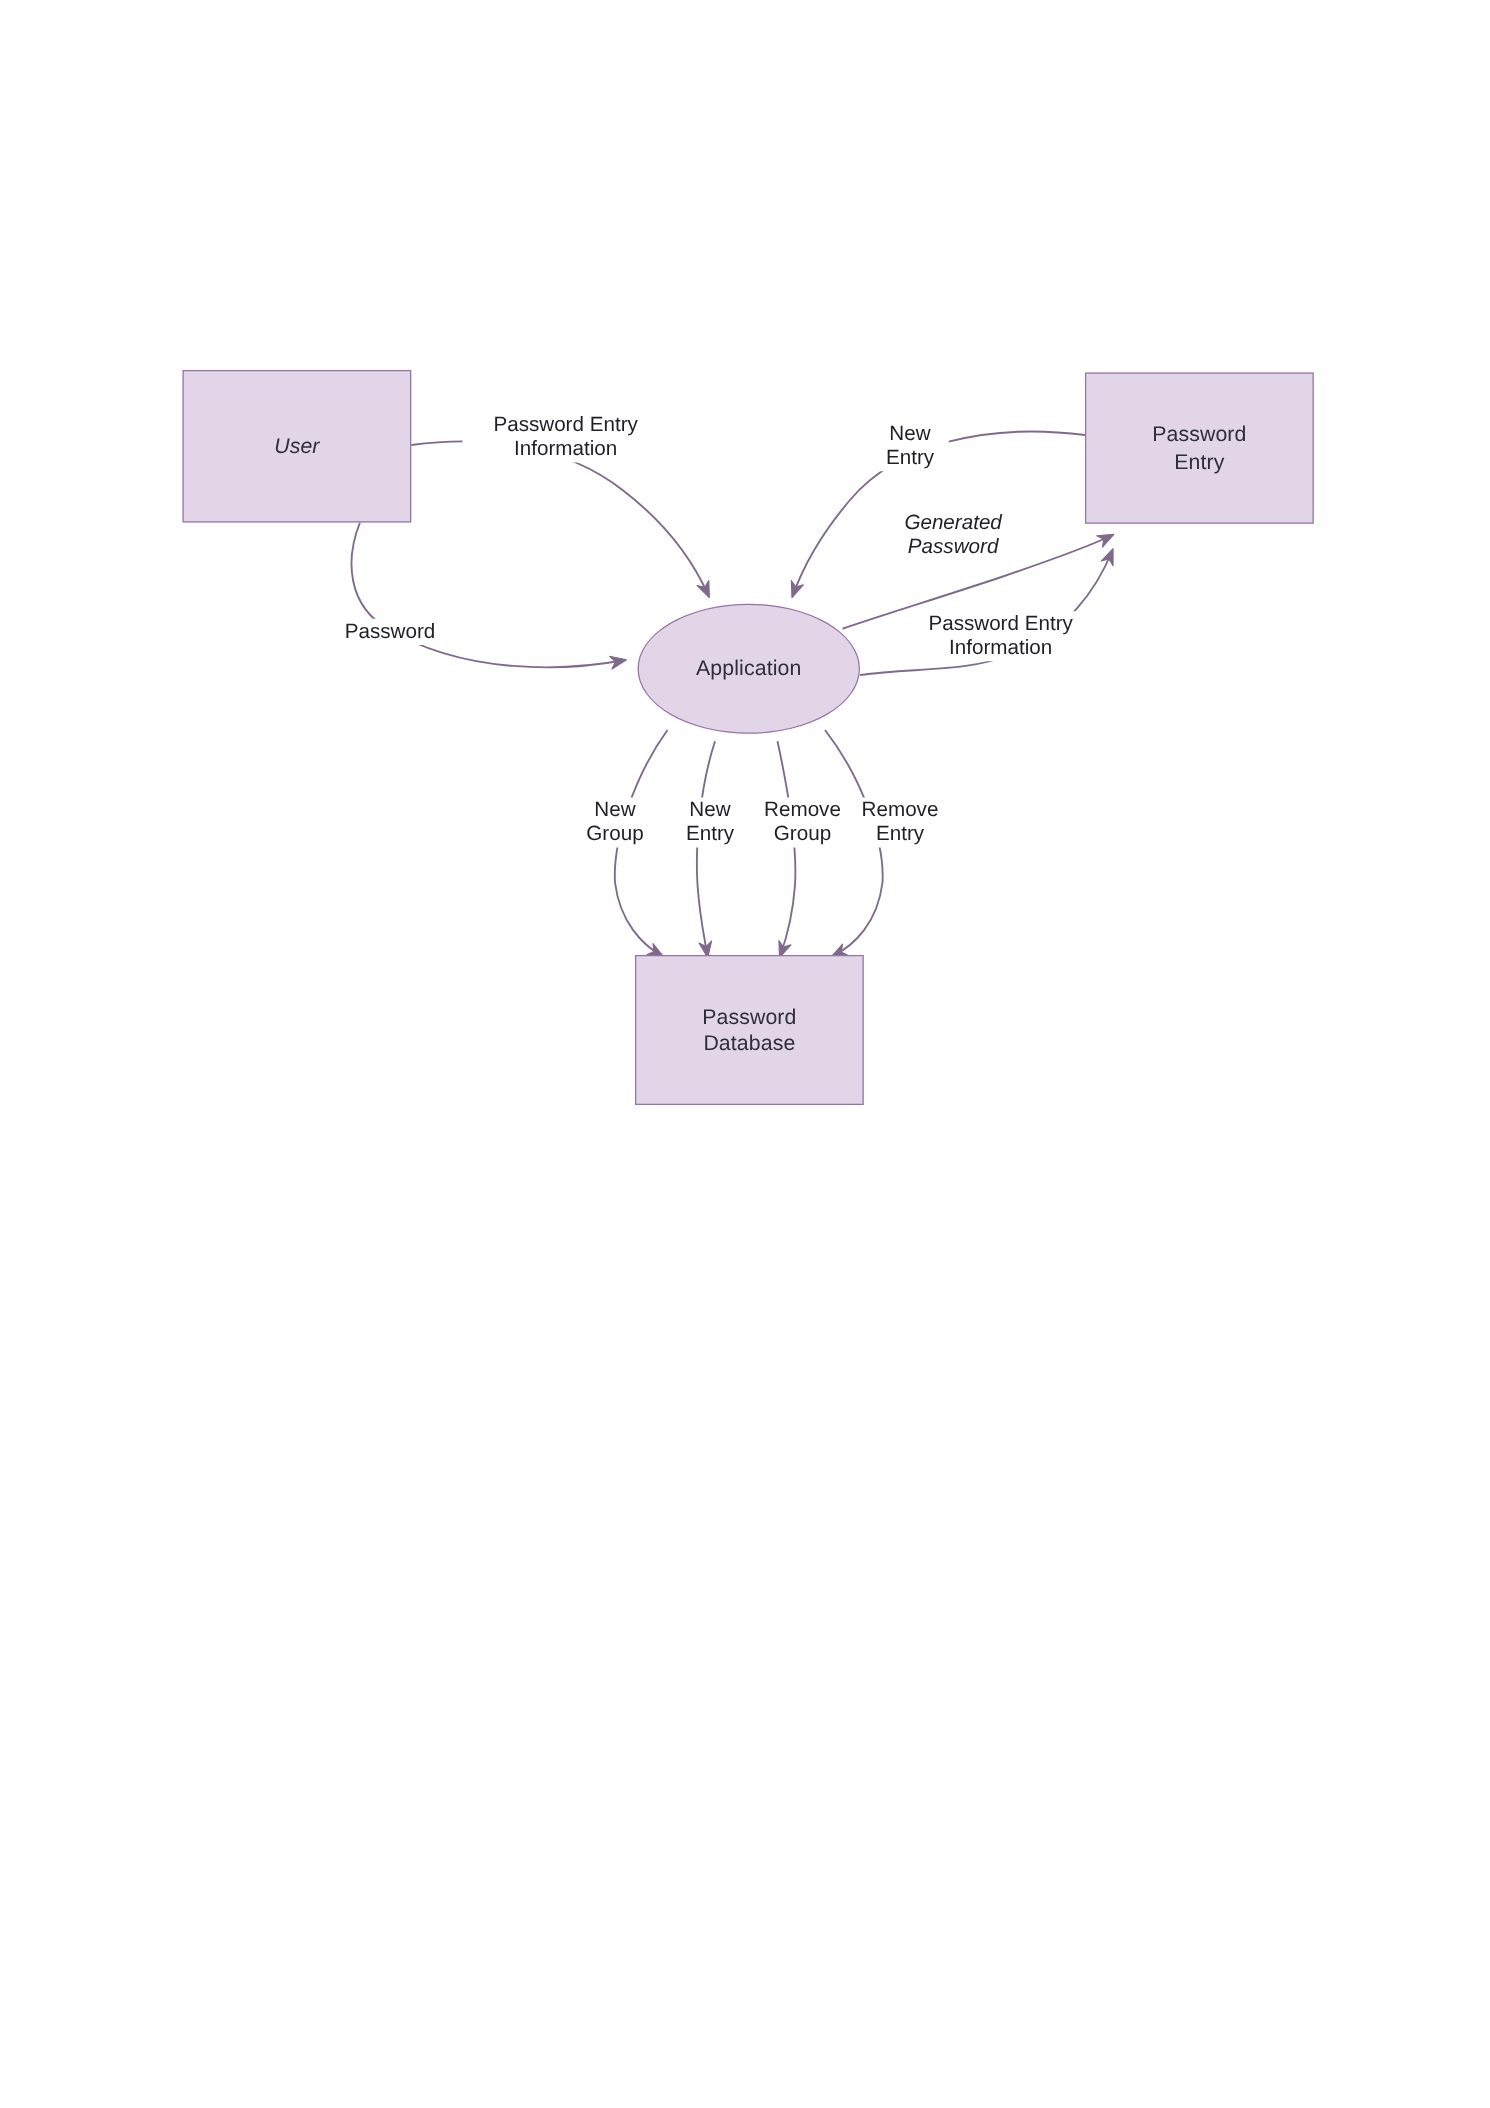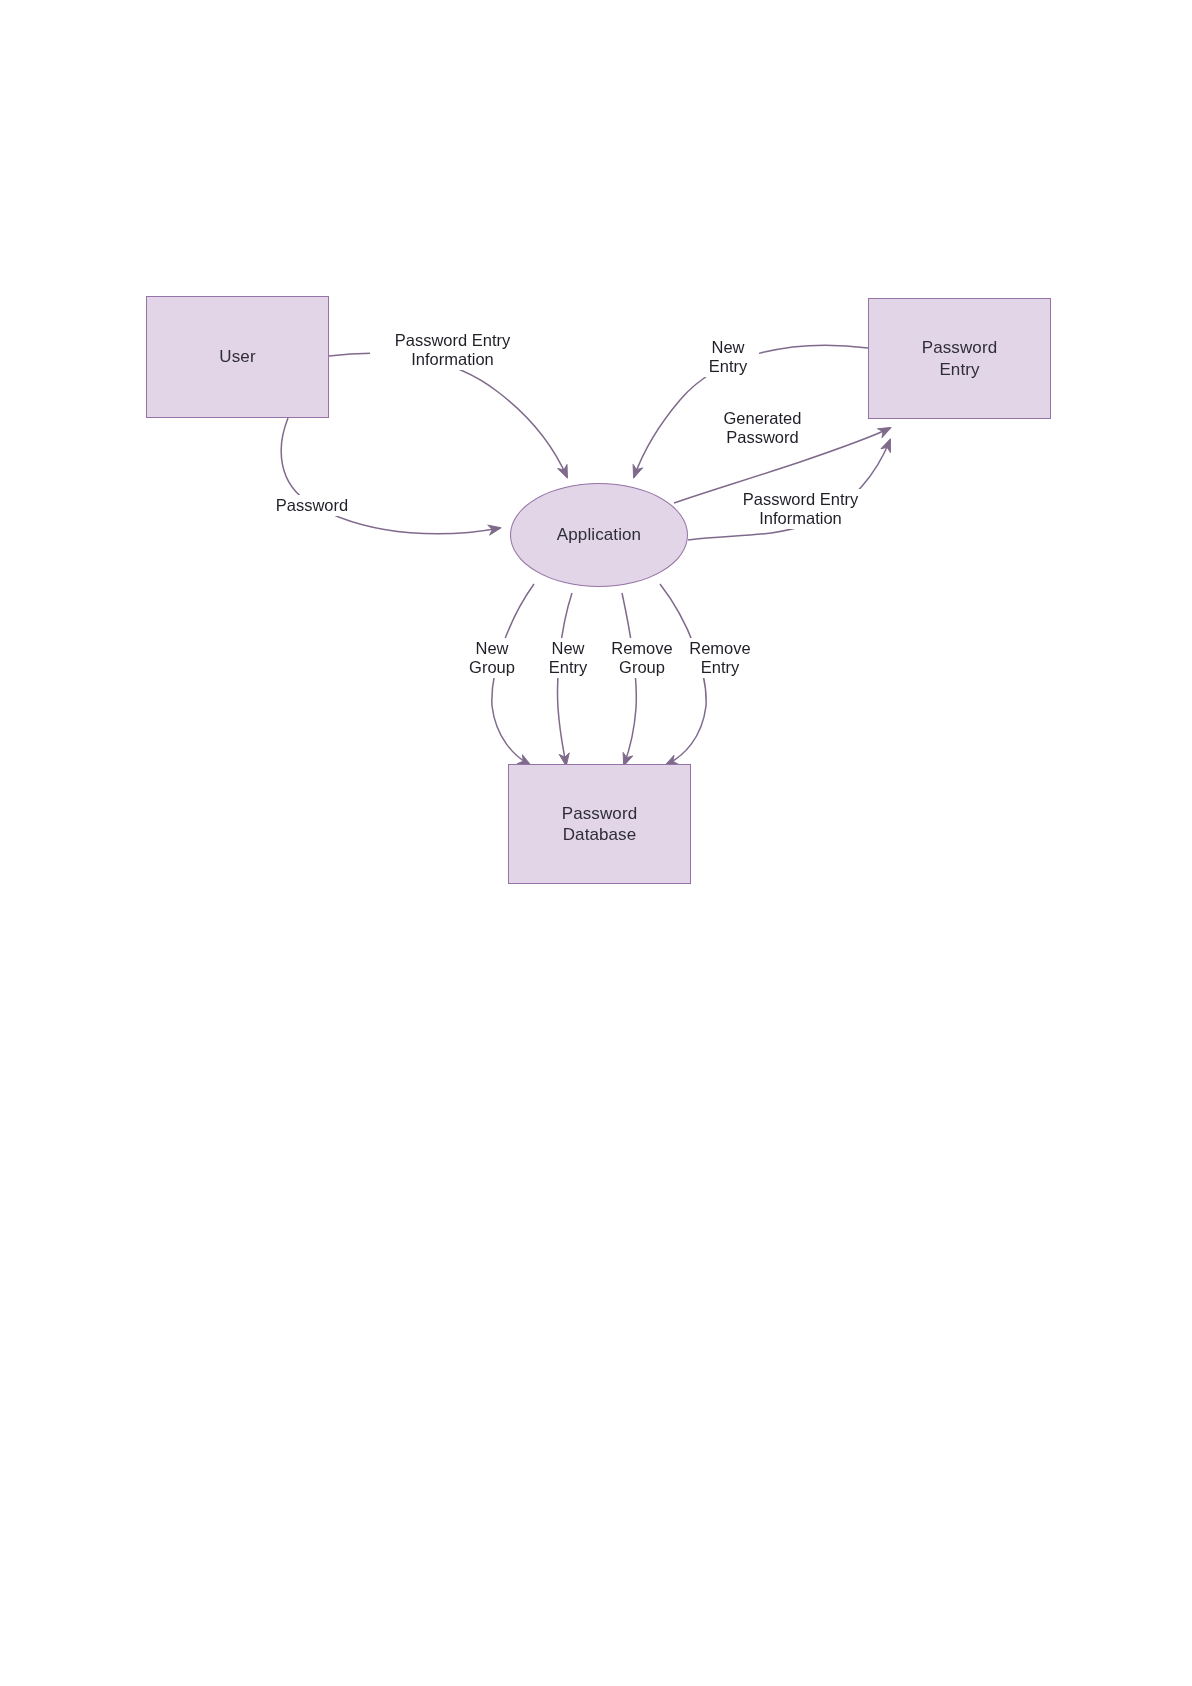--- a/index.html
+++ b/index.html
@@ -30,21 +30,21 @@
     color: #2e2e38;
     font-size: 17px;
     line-height: 1.25;
     letter-spacing: .1px;
     background: #e1d5e7;
     border: 1.6px solid #9673a6;
   }
   .node.process {
     border-radius: 50%;
   }
-  #user-node      { left: 146px; top: 296px; width: 183px; height: 122px; }
+  #user-node      { left: 146px; top: 296px; width: 183px; height: 122px; font-style: italic; }
   #pwentry-node   { left: 868px; top: 298px; width: 183px; height: 121px; }
   #app-node       { left: 510px; top: 483px; width: 178px; height: 104px; }
   #pwdb-node      { left: 508px; top: 764px; width: 183px; height: 120px; }
 
   .flow-label {
     position: absolute;
     color: #1f1f28;
     font-size: 16.5px;
     line-height: 1.15;
     text-align: center;
@@ -97,21 +97,21 @@
 Database</div>
 
 <div class="flow-label" style="left:370px; top:330px; width:165px;">Password Entry
 Information</div>
 
 <div class="flow-label" style="left:267px; top:495px; width:90px;">Password</div>
 
 <div class="flow-label" style="left:697px; top:337px; width:62px;">New
 Entry</div>
 
-<div class="flow-label" style="left:705px; top:408px; width:115px;">Generated
+<div class="flow-label" style="left:705px; top:408px; width:115px;font-style:italic;">Generated
 Password</div>
 
 <div class="flow-label" style="left:718px; top:489px; width:165px;">Password Entry
 Information</div>
 
 <div class="flow-label" style="left:458px; top:638px; width:68px;">New
 Group</div>
 
 <div class="flow-label" style="left:534px; top:638px; width:68px;">New
 Entry</div>

